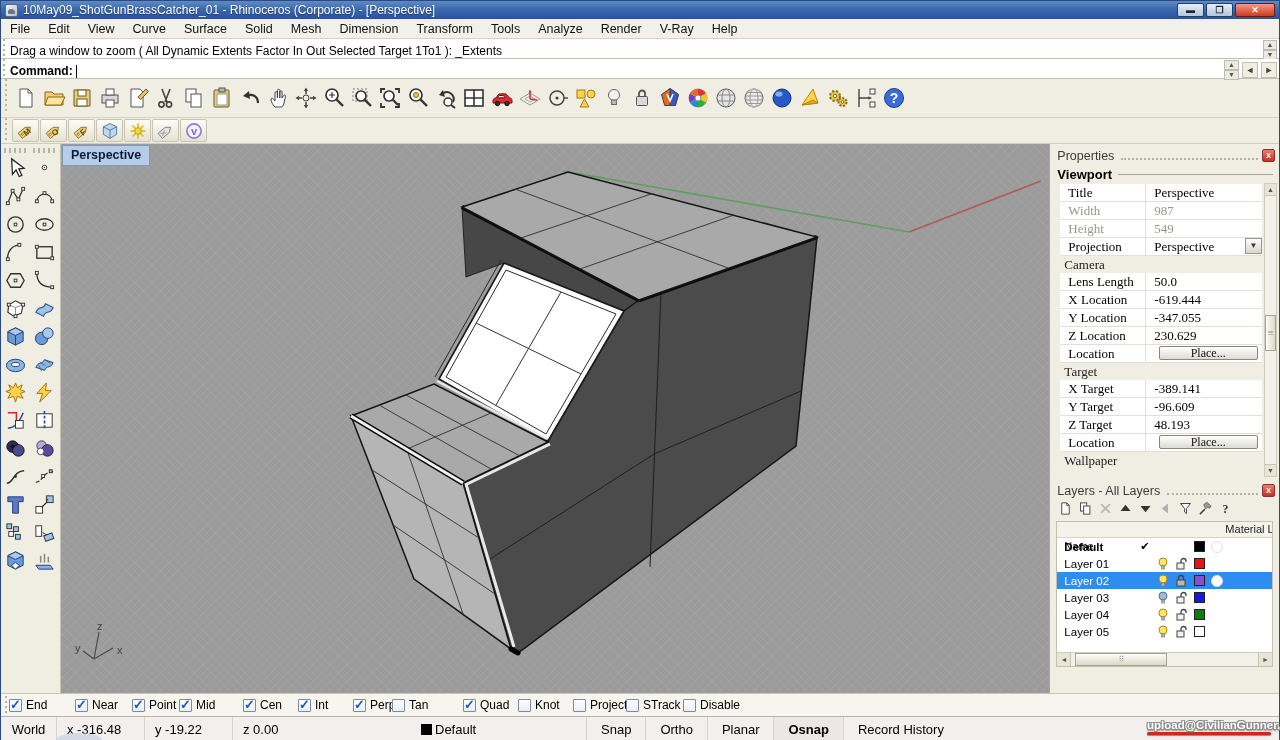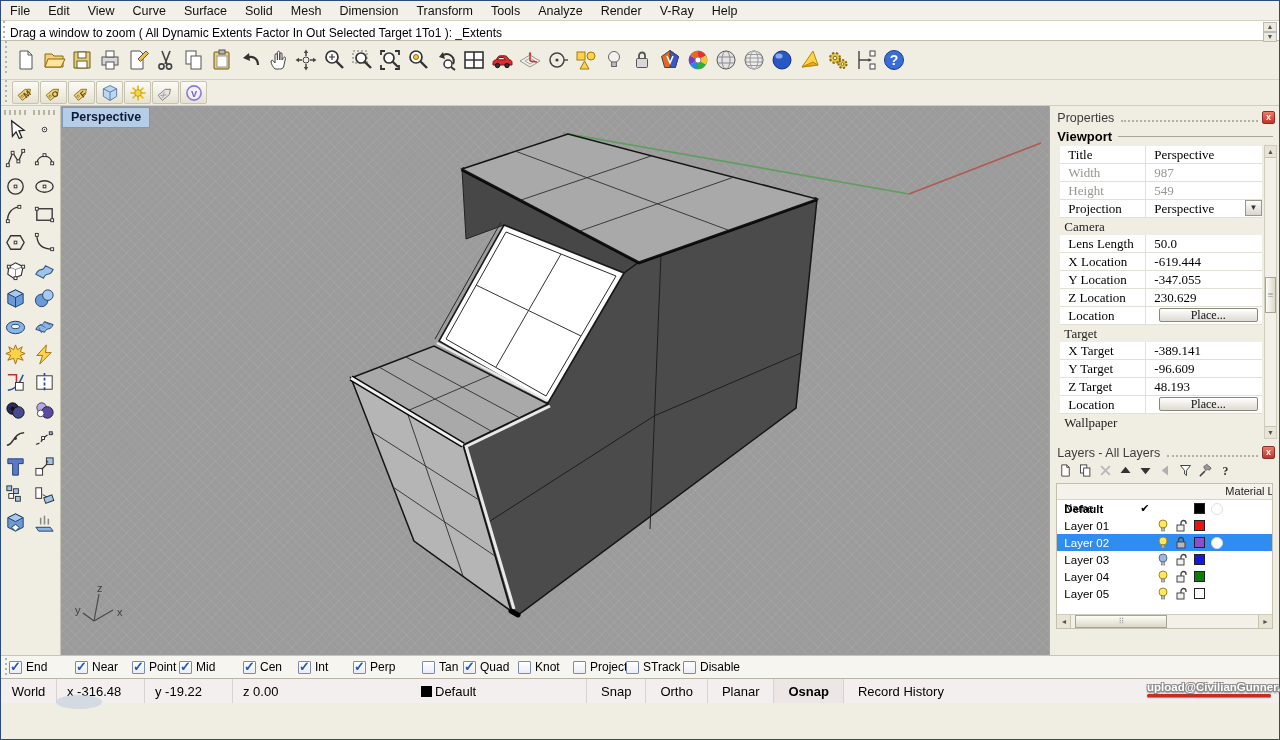--- a/index.html
+++ b/index.html
@@ -480,20 +480,29 @@
         <path d="M9 6l5-4 7 6-2.5 3.5L15 10l-2.5 2.5z" fill="#999" stroke="#444"></path>
       </symbol>
 <symbol id="sym-help-small" viewBox="0 0 24 24">
         <text x="12" y="19" font-size="19" font-weight="bold" fill="#333" text-anchor="middle" font-family="Liberation Serif,serif">?</text>
       </symbol>
 </defs>
 </svg>
 
 <div class="window">
 
+  <div class="titlebar">
+    <div class="appicon"></div>
+    <div class="title-text">10May09_ShotGunBrassCatcher_01 - Rhinoceros (Corporate) - [Perspective]</div>
+    <div class="winbtns">
+      <div class="wbtn">▬</div>
+      <div class="wbtn">❐</div>
+      <div class="wbtn close">✕</div>
+    </div>
+  </div>
 
   <div class="menubar" id="menubar">
       <div class="menu-item">File</div>
       <div class="menu-item">Edit</div>
       <div class="menu-item">View</div>
       <div class="menu-item">Curve</div>
       <div class="menu-item">Surface</div>
       <div class="menu-item">Solid</div>
       <div class="menu-item">Mesh</div>
       <div class="menu-item">Dimension</div>
@@ -507,20 +516,33 @@
 
   <div class="cmdrow">
     <div class="grip"></div>
     <span>Drag a window to zoom ( All  Dynamic  Extents  Factor  In  Out  Selected  Target  1To1 ):  _Extents</span>
     <div class="mini-sb">
         <span>▲</span>
         <span>▼</span>
       </div>
   </div>
 
+  <div class="cmdrow">
+    <div class="grip"></div>
+    <span class="cmdprompt">Command:</span>
+    <span class="caret"></span>
+    <div class="cmd-ctrls">
+      <div class="spin">
+          <div class="spinbtn">▲</div>
+          <div class="spinbtn">▼</div>
+        </div>
+      <div class="navbtn">◄</div>
+      <div class="navbtn">►</div>
+    </div>
+  </div>
 
   <div class="toolbar1">
     <div class="grip" style="height:32px"></div>
     <div class="tb-icons" id="tb-main">
         <div class="tbtn">
           <svg>
             <use href="#sym-new-file"></use>
           </svg>
         </div>
         <div class="tbtn">
@@ -1183,21 +1205,21 @@
         <span>Cen</span>
       </div>
       <div class="osnap-item" style="left: 297px;">
         <div class="cb on"></div>
         <span>Int</span>
       </div>
       <div class="osnap-item" style="left: 352px;">
         <div class="cb on"></div>
         <span>Perp</span>
       </div>
-      <div class="osnap-item" style="left: 421px;">
+      <div class="osnap-item" style="left: 391px;">
         <div class="cb"></div>
         <span>Tan</span>
       </div>
       <div class="osnap-item" style="left: 462px;">
         <div class="cb on"></div>
         <span>Quad</span>
       </div>
       <div class="osnap-item" style="left: 517px;">
         <div class="cb"></div>
         <span>Knot</span>

